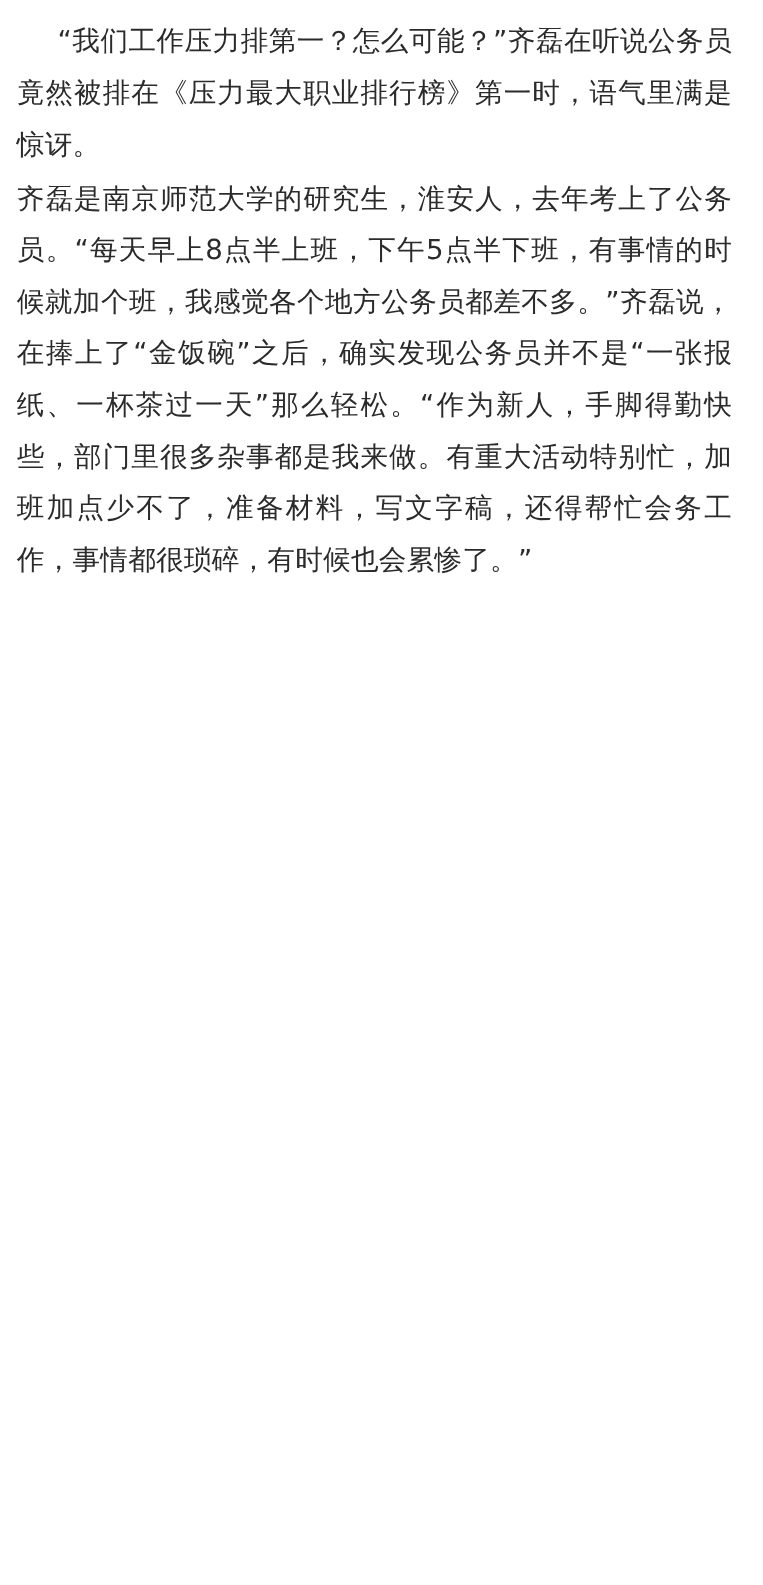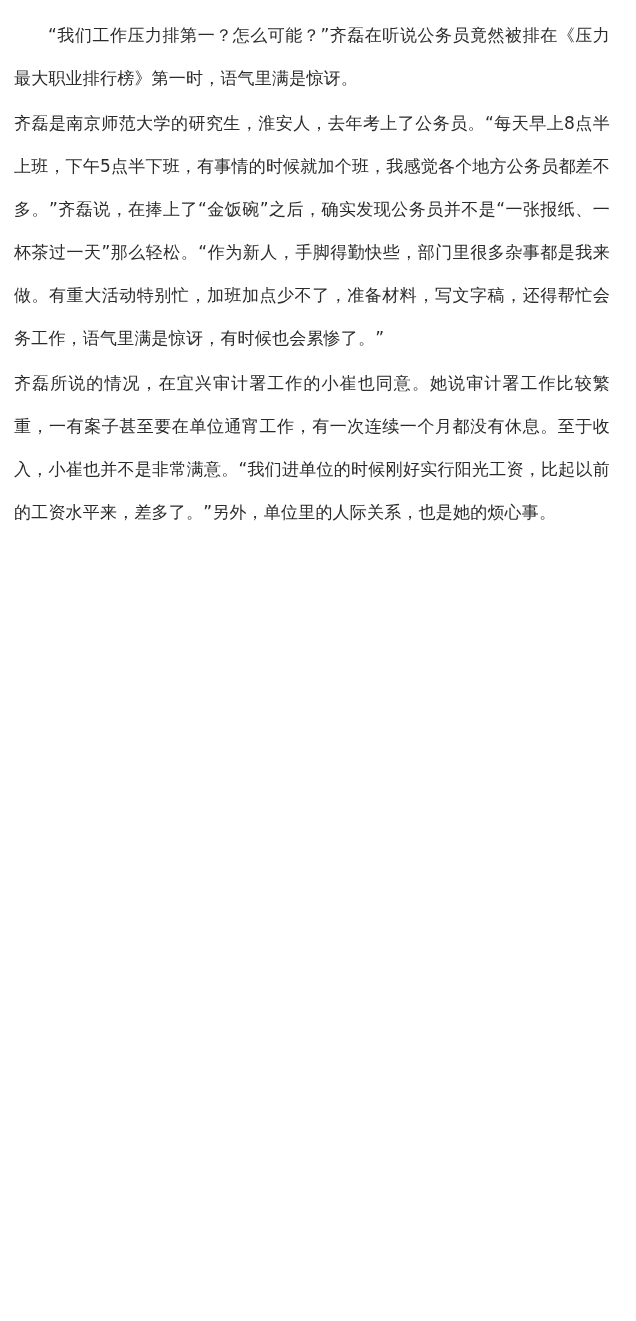--- a/index.html
+++ b/index.html
@@ -13,33 +13,32 @@
     overflow: hidden;
     font-family: "DejaVu Sans", "Liberation Sans", sans-serif;
   }
   #article {
     box-sizing: border-box;
     width: 636px;
     padding: 14px 14px 10px 14px;
   }
   .para {
     margin: 0 12px 2px 0;
-    font-size: 17px;
+    font-size: 23px;
     line-height: 43px;
     color: #2b2b2b;
     text-align: justify;
     text-justify: inter-ideograph;
     letter-spacing: 0.2px;
     font-weight: 500;
     -webkit-font-smoothing: none;
   }
   .para.indent {
     text-indent: 34px;
   }
 </style>
 </head>
 <body>
 
 <div id="article">
     <p class="para indent">“我们工作压力排第一？怎么可能？”齐磊在听说公务员竟然被排在《压力最大职业排行榜》第一时，语气里满是惊讶。</p>
-    <p class="para">齐磊是南京师范大学的研究生，淮安人，去年考上了公务员。“每天早上8点半上班，下午5点半下班，有事情的时候就加个班，我感觉各个地方公务员都差不多。”齐磊说，在捧上了“金饭碗”之后，确实发现公务员并不是“一张报纸、一杯茶过一天”那么轻松。“作为新人，手脚得勤快些，部门里很多杂事都是我来做。有重大活动特别忙，加班加点少不了，准备材料，写文字稿，还得帮忙会务工作，语气里满是惊讶，有时候也会累惨了。”</p>
-    <p class="para">齐磊所说的情况，在宜兴审计署工作的小崔也同意。她说审计署工作比较繁重，一有案子甚至要在单位通宵工作，有一次连续一个月都没有休息。至于收入，小崔也并不是非常满意。“我们进单位的时候刚好实行阳光工资，比起以前的工资水平来，差多了。”另外，单位里的人际关系，也是她的烦心事。</p>
+    <p class="para">齐磊是南京师范大学的研究生，淮安人，去年考上了公务员。“每天早上8点半上班，下午5点半下班，有事情的时候就加个班，我感觉各个地方公务员都差不多。”齐磊说，在捧上了“金饭碗”之后，确实发现公务员并不是“一张报纸、一杯茶过一天”那么轻松。“作为新人，手脚得勤快些，部门里很多杂事都是我来做。有重大活动特别忙，加班加点少不了，准备材料，写文字稿，还得帮忙会务工作，事情都很琐碎，有时候也会累惨了。”</p>
   </div>
 
 </body></html>

